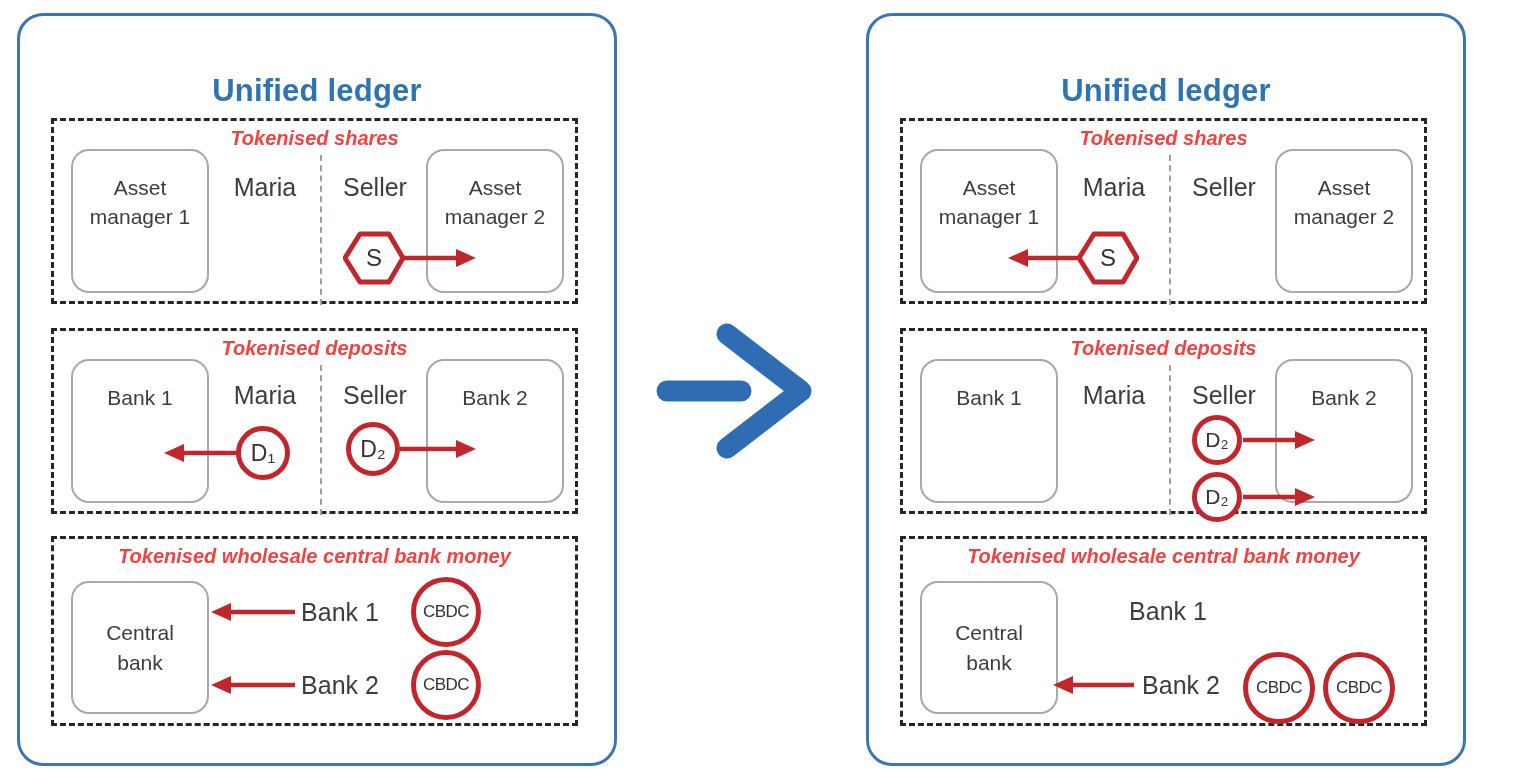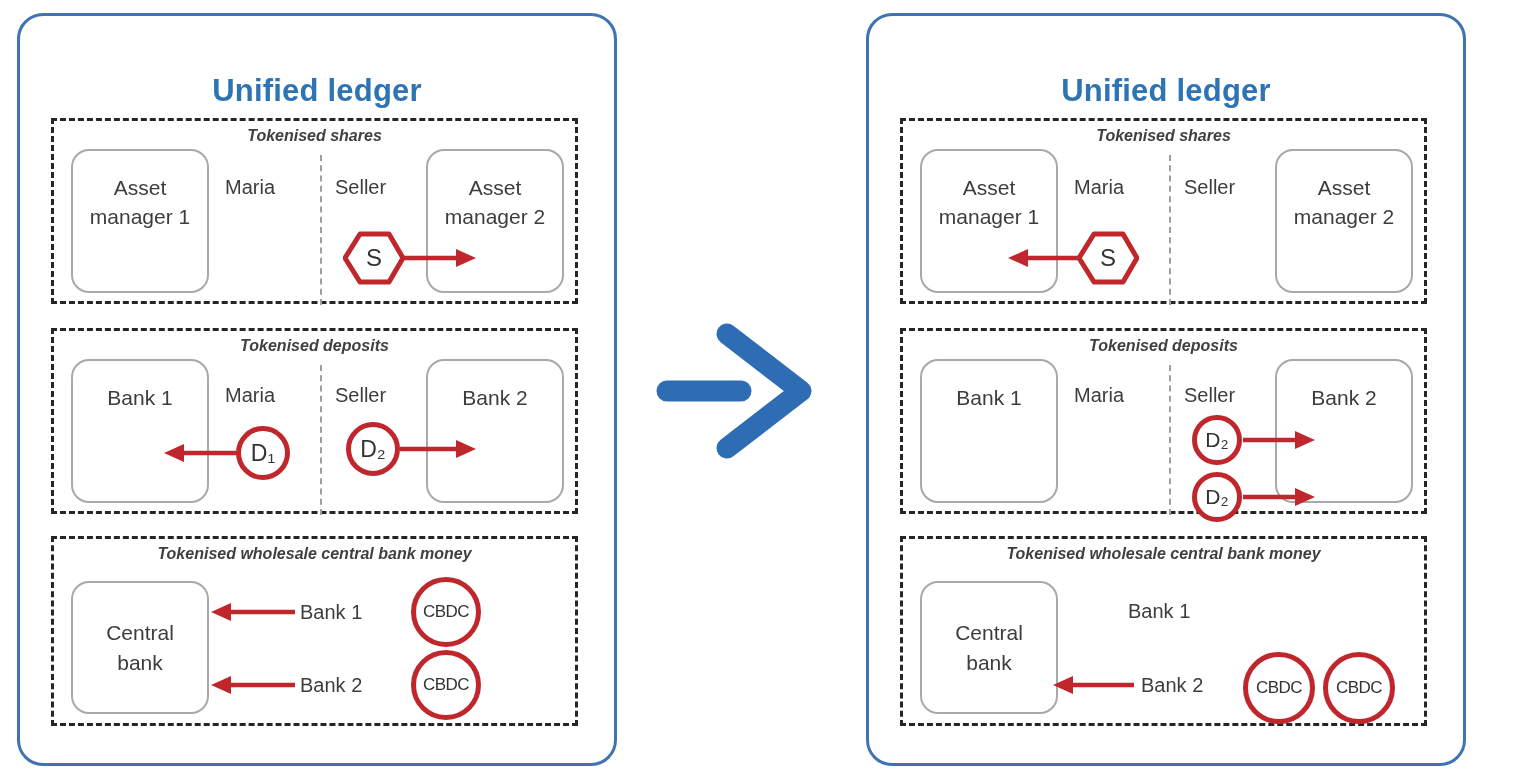--- a/index.html
+++ b/index.html
@@ -2,28 +2,28 @@
 <html><head>
 <meta charset="utf-8">
 <style>
   html,body{margin:0;padding:0;background:#ffffff;}
   body{position:relative;width:1514px;height:781px;font-family:"Liberation Sans",sans-serif;overflow:hidden;}
 
   .panel{position:absolute;background:#fff;border:3px solid #3f74b3;border-radius:26px;box-sizing:border-box;}
   .panel-title{position:absolute;top:33px;left:0;width:100%;text-align:center;font-size:31px;font-weight:700;color:#2e74b5;letter-spacing:0.2px;margin-top:24px;}
 
   .section{position:absolute;border:3px dashed #252525;background:#fff;box-sizing:border-box;}
-  .section-label{position:absolute;top:6px;left:0;width:100%;text-align:center;font-size:16px;font-style:italic;font-weight:600;color:#404040;}
+  .section-label{position:absolute;top:6px;left:0;width:100%;text-align:center;font-size:20px;font-style:italic;font-weight:600;color:#ef4444;}
 
   .entity{position:absolute;border:2.5px solid #a9a9a9;border-radius:18px;background:#fff;box-sizing:border-box;
           display:flex;justify-content:center;align-items:flex-start;padding:22px 10px 0 10px;
           text-align:center;font-size:21px;line-height:1.4;color:#3d3d3d;}
   .entity.v-center{align-items:center;padding-top:0;}
 
-  .actor{position:absolute;font-size:20px;color:#3d3d3d;text-align:left;line-height:28px;}
+  .actor{position:absolute;font-size:25px;color:#3d3d3d;text-align:center;line-height:28px;}
 
   .divider{position:absolute;width:0;border-left:2.5px dashed #9aa0a6;}
 
   .token-circle{position:absolute;border:5px solid #c0272d;border-radius:50%;background:#fff;box-sizing:border-box;
                 display:flex;align-items:center;justify-content:center;color:#333;}
   .tk-d{font-size:23px;}
   .tk-cbdc{font-size:17px;letter-spacing:-0.6px;}
 
   .hex{position:absolute;}
   .arrow{position:absolute;}

